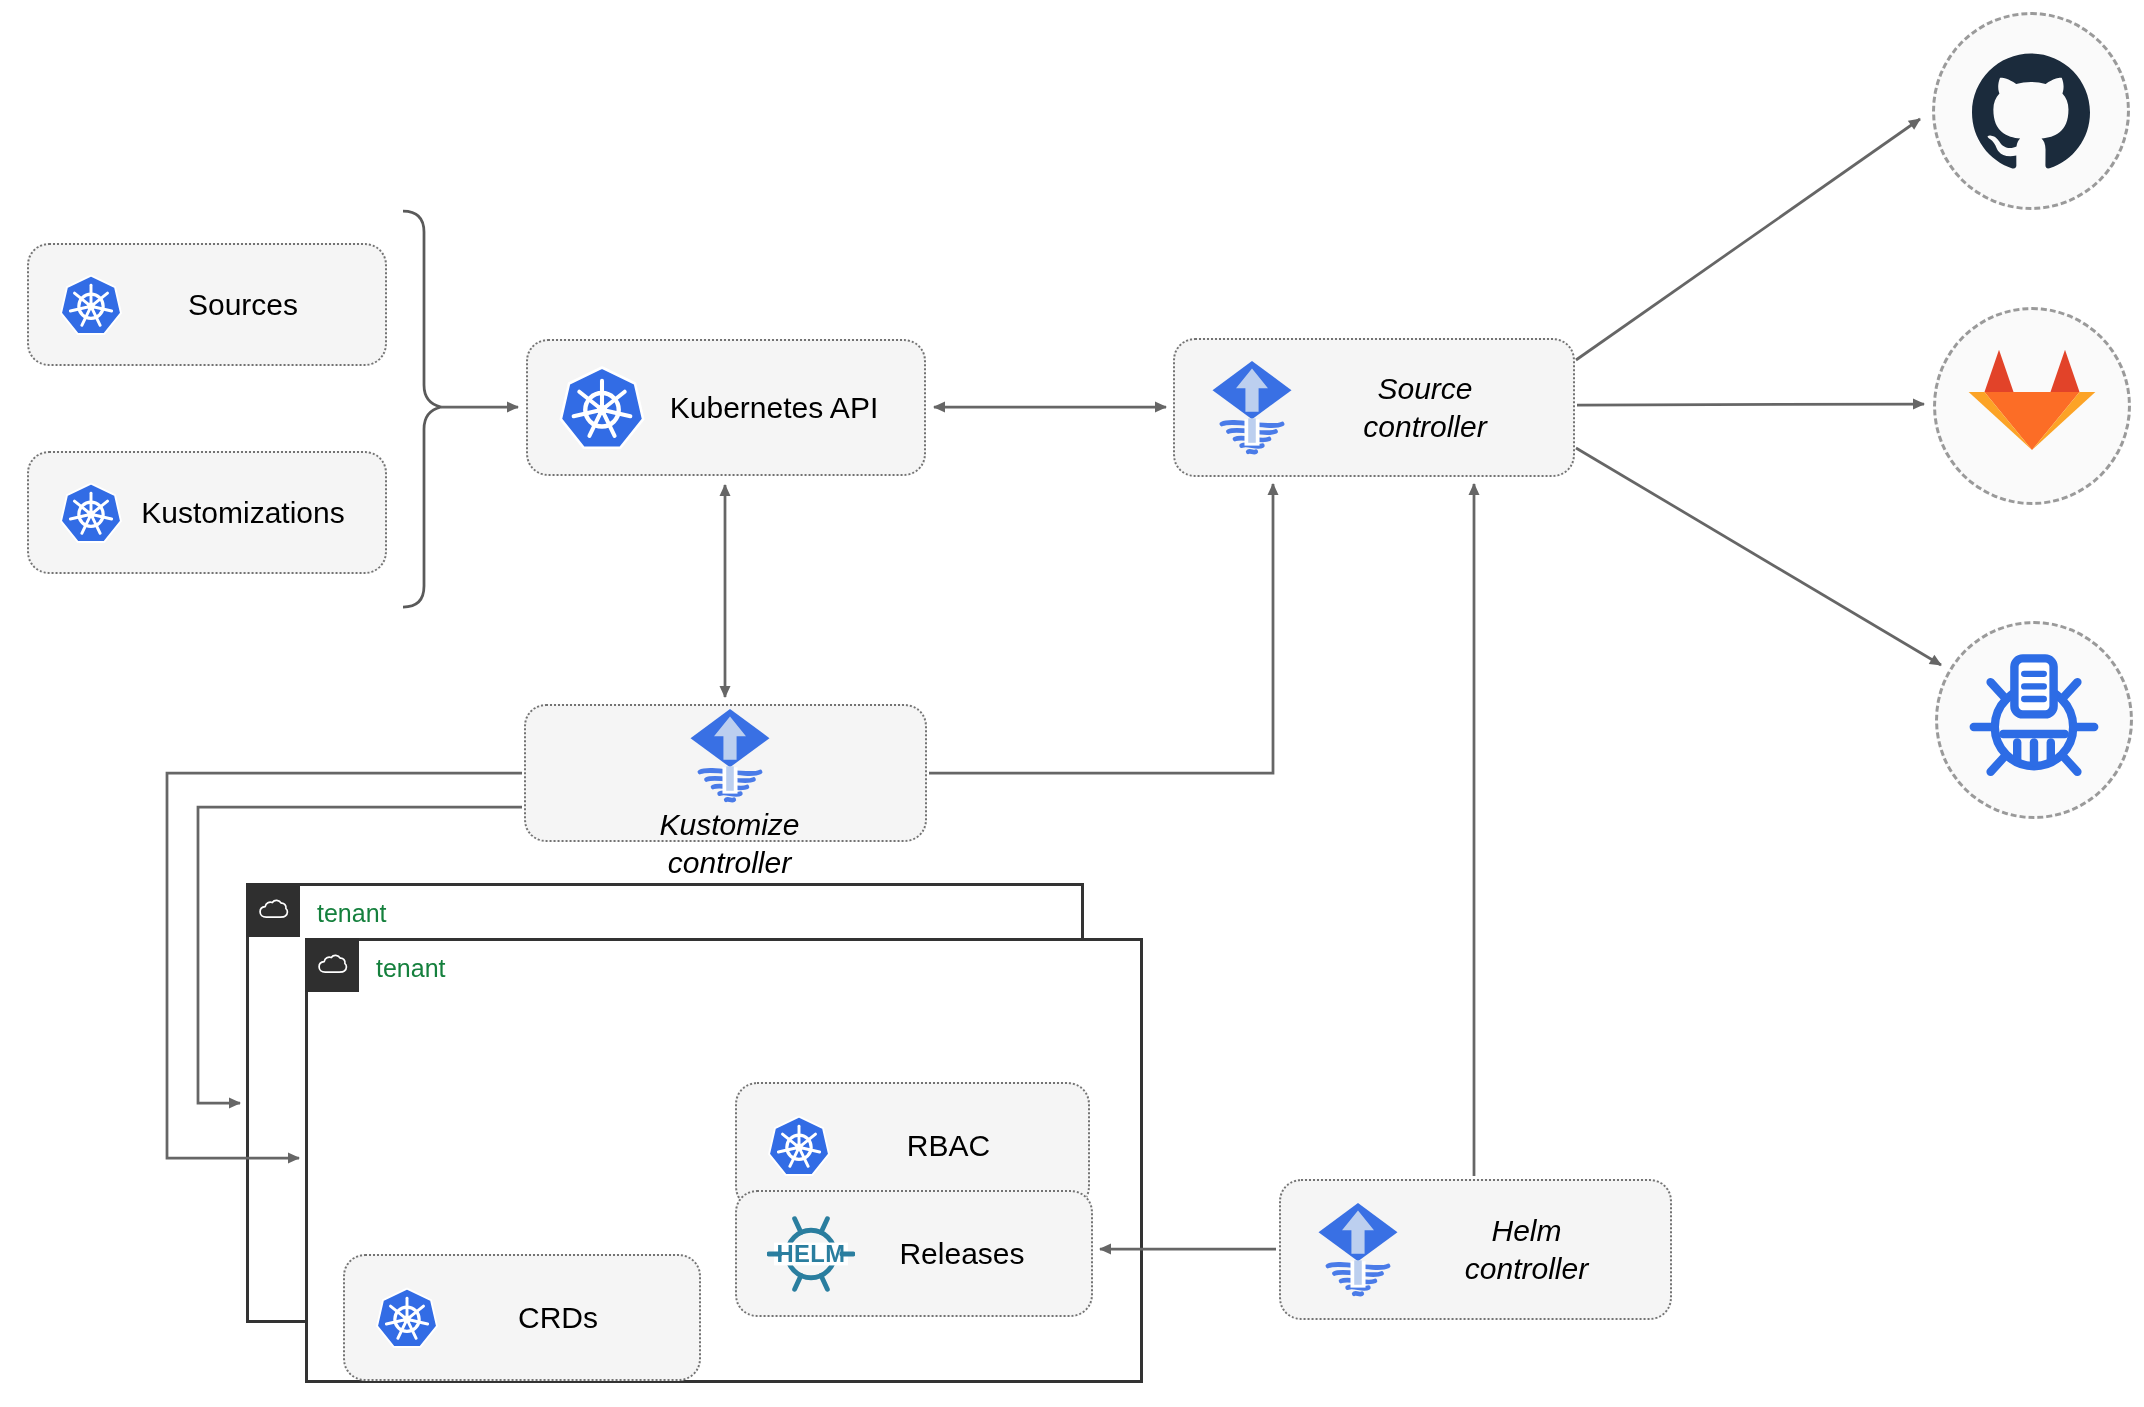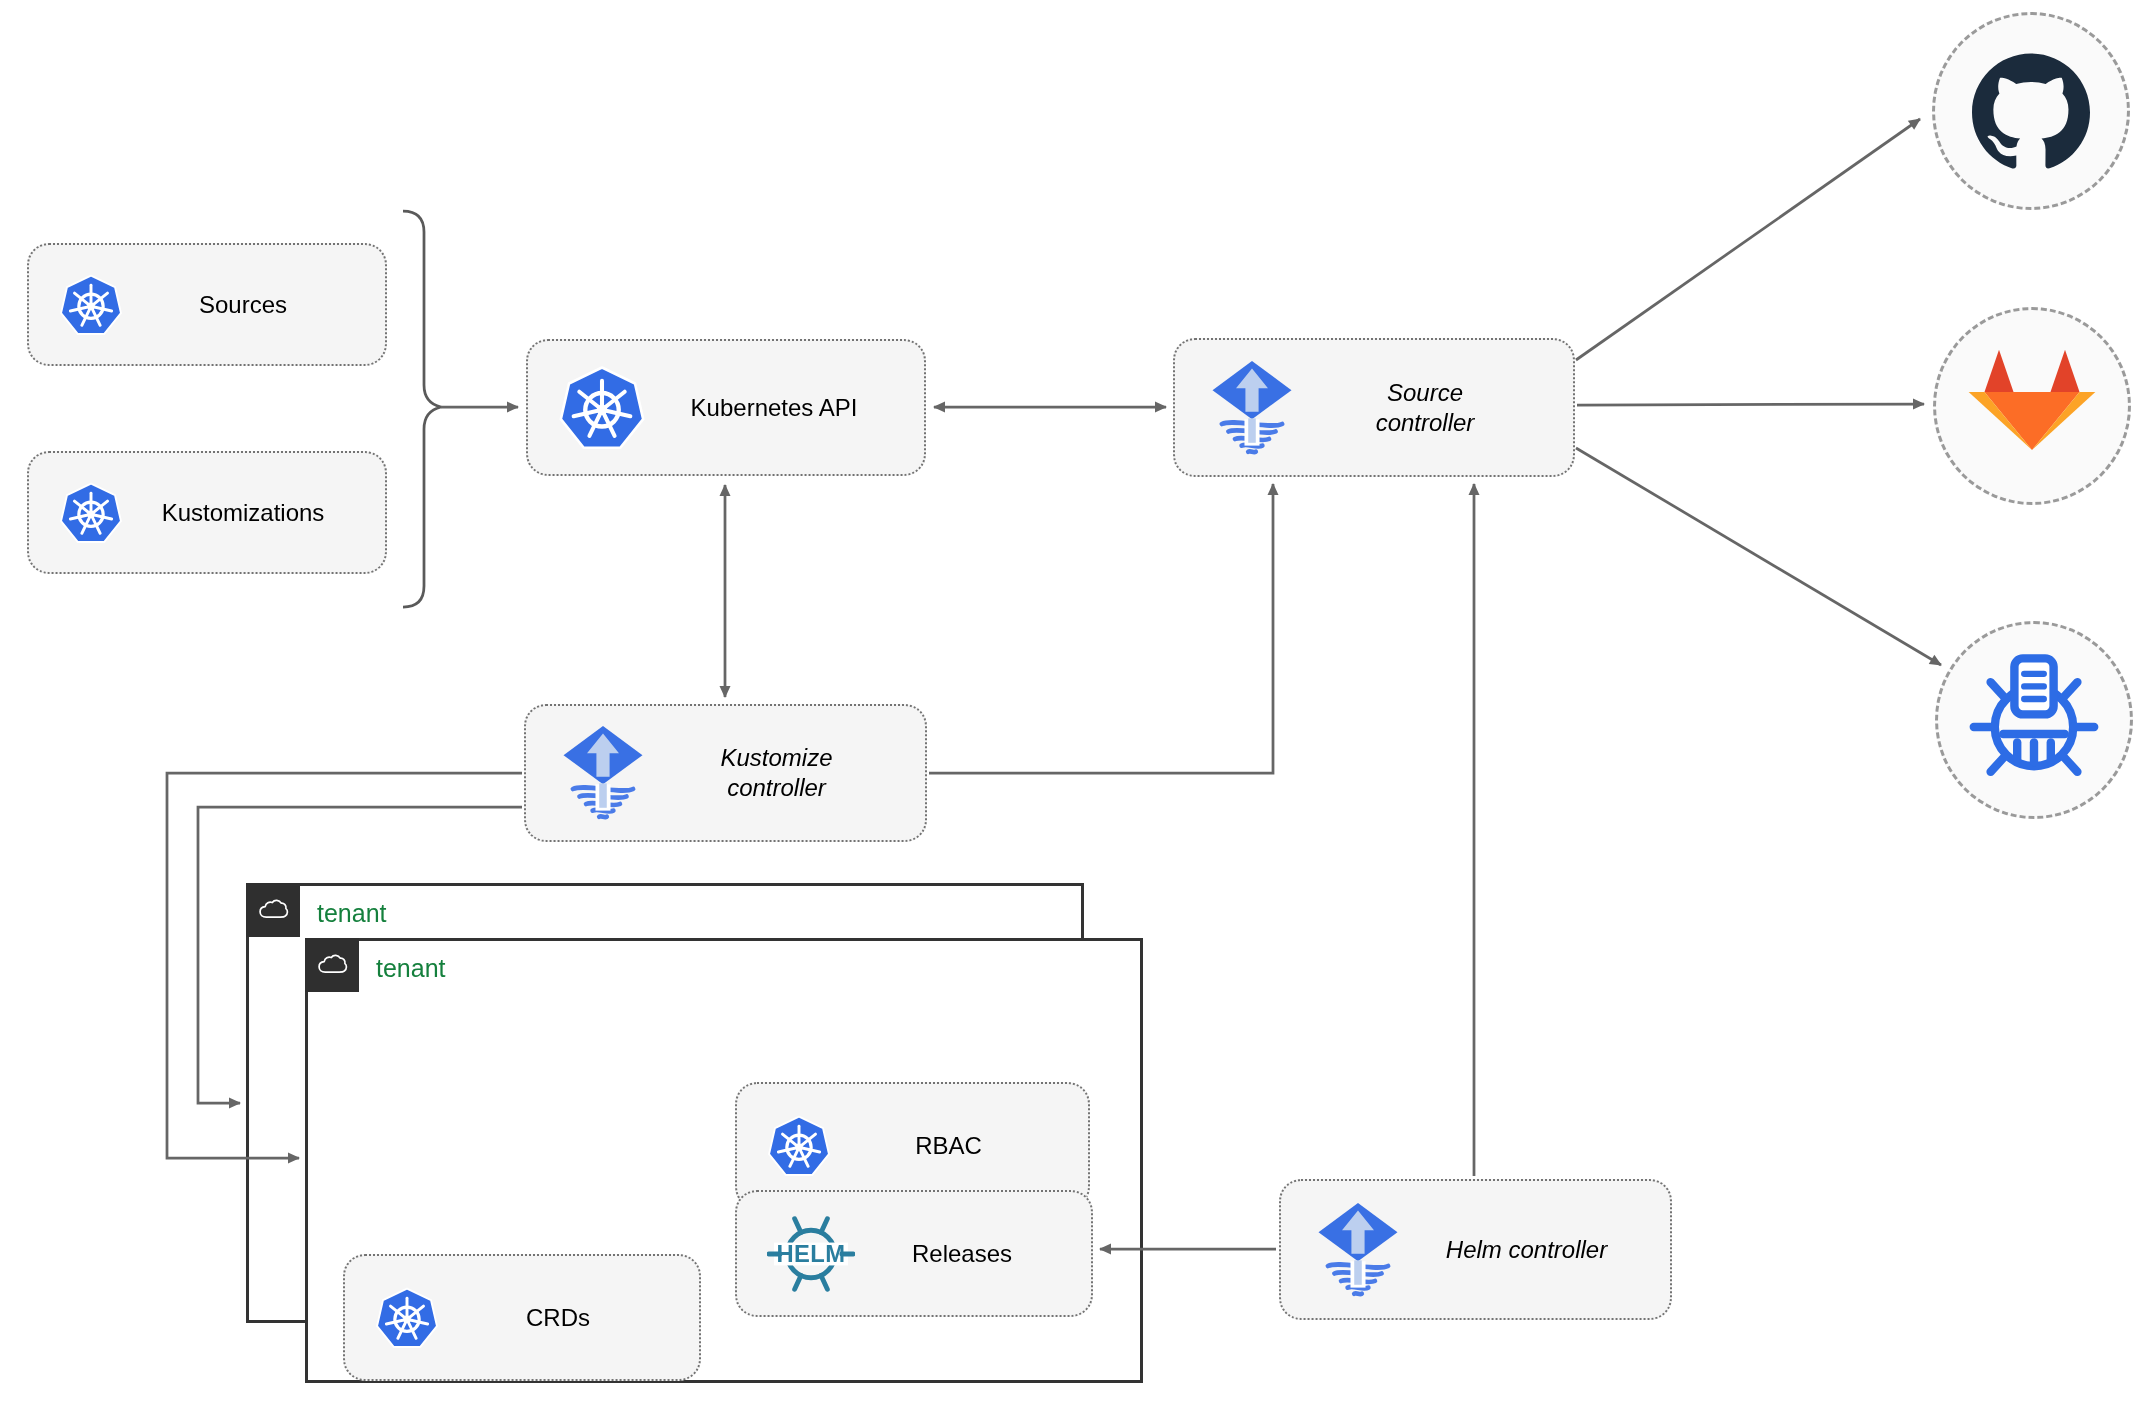--- a/index.html
+++ b/index.html
@@ -2,21 +2,21 @@
 <html><head>
 <meta charset="utf-8">
 <style>
   html,body{margin:0;padding:0;background:#ffffff;}
   #canvas{position:relative;width:2144px;height:1407px;background:#ffffff;overflow:hidden;
           font-family:"Liberation Sans", sans-serif;}
   
   .node{position:absolute;box-sizing:border-box;background:#f5f5f5;
         border:2.5px dotted #737373;border-radius:22px;
         display:flex;align-items:center;padding:0 22px 0 30px;z-index:3;}
-  .node .label{flex:1;text-align:center;font-size:24px;color:#000;line-height:1.25;}
+  .node .label{flex:1;text-align:center;font-size:30px;color:#000;line-height:1.25;}
   .node .label.two-line{max-width:180px;margin:0 auto;font-style:italic;}
   .icon-wrap{display:flex;align-items:center;justify-content:center;flex:0 0 auto;}
   
   .tenant{position:absolute;box-sizing:border-box;background:#ffffff;border:3px solid #333333;}
   .tenant-badge{position:absolute;top:-3px;left:-3px;width:54px;height:54px;background:#2f2f2f;
                 display:flex;align-items:center;justify-content:center;}
   .tenant-label{position:absolute;top:13px;left:68px;font-size:25px;color:#15803d;}
   
   .circle-node{position:absolute;box-sizing:border-box;width:198px;height:198px;border-radius:50%;
                border:3px dashed #9a9a9a;background:#fafafa;
@@ -199,21 +199,21 @@
 
   <div class="node" style="left:1173px;top:338px;width:402px;height:139px;">
     <span class="icon-wrap">
       <svg width="94" height="100" viewBox="0 0 100 100">
           <use href="#sym-flux"></use>
         </svg>
     </span>
     <span class="label two-line">Source controller</span>
   </div>
 
-  <div class="node" style="left:524px;top:704px;width:403px;height:138px;">
+  <div class="node" style="left:524px;top:704px;width:403px;height:138px;flex-direction:column;">
     <span class="icon-wrap">
       <svg width="94" height="100" viewBox="0 0 100 100">
           <use href="#sym-flux"></use>
         </svg>
     </span>
     <span class="label two-line">Kustomize controller</span>
   </div>
 
   <div class="node" style="left:1279px;top:1179px;width:393px;height:141px;">
     <span class="icon-wrap">

